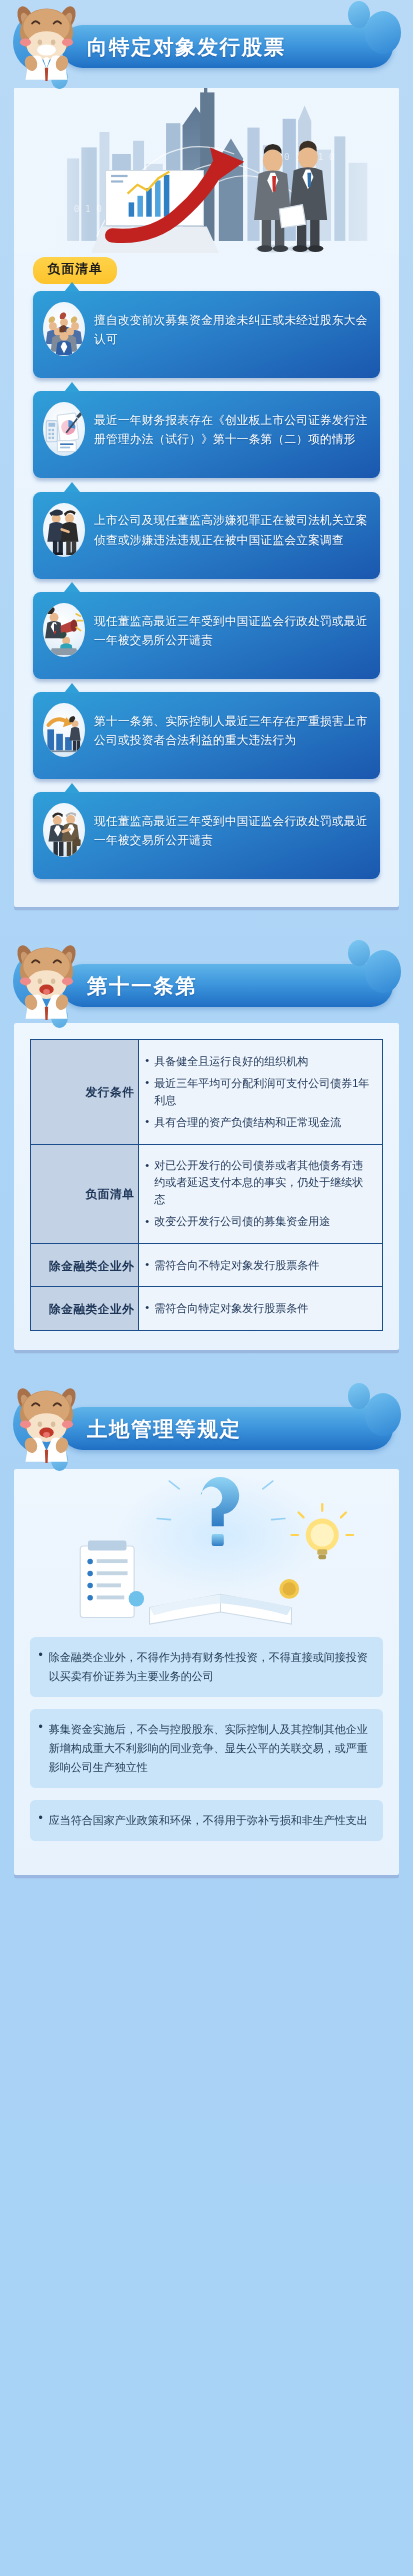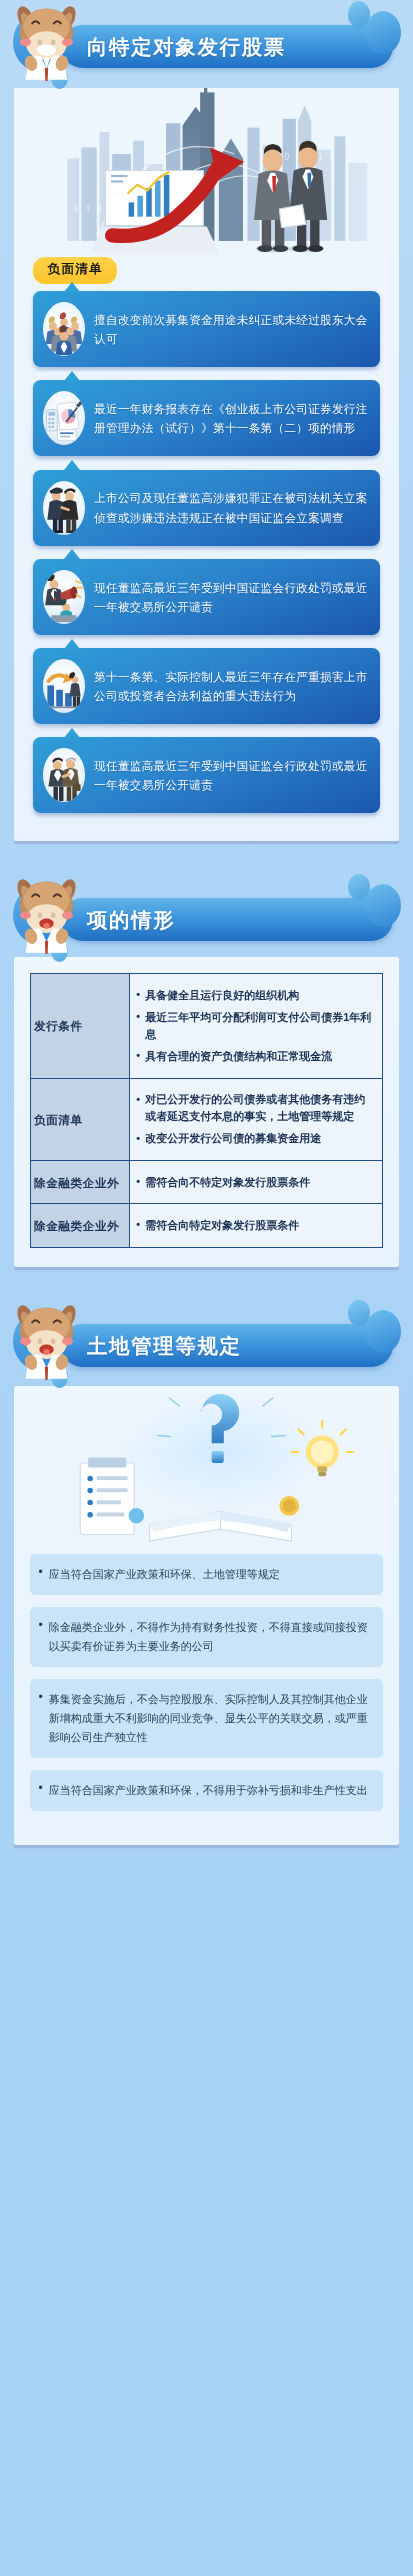--- a/index.html
+++ b/index.html
@@ -126,21 +126,21 @@
   
   .bubble-list { padding: 7.7px 0 14.3px 0; }
   .bubble {
     position: relative;
     margin: 0 19px 13.2px 19px;
     border-radius: 7.7px;
     background: linear-gradient(160deg, #2f9fd8 0%, #2b82cb 45%, #1a57ae 100%);
     box-shadow: 0 2.2px 3.9px rgba(60,100,160,.35);
     display: flex;
     align-items: center;
-    padding: 11px 12px 11px 10px;
+    padding: 11px 12px 22px 10px;
     min-height: 57px;
   }
   .bubble::before {
     content: "";
     position: absolute;
     top: -9.4px;
     left: 31px;
     border-left: 8.8px solid transparent;
     border-right: 8.8px solid transparent;
     border-bottom: 10px solid #2f9fd8;
@@ -169,35 +169,35 @@
     width: 100%;
     border-collapse: collapse;
     border: 1.1px solid #1c4e8c;
     table-layout: fixed;
   }
   table.info td {
     border: 1.1px solid #1c4e8c;
     vertical-align: middle;
   }
   td.lbl {
-    width: 99px;
+    width: 108px;
     background: #c3d2e4;
     color: #1d3557;
     font-size: 11.6px;
     font-weight: bold;
-    text-align: left;
+    text-align: right;
     line-height: 17px;
     padding: 6.6px 3.3px;
     letter-spacing: 0.6px;
   }
   td.val {
     background: #eef4fb;
     padding: 7.7px 8.8px 7.7px 5.5px;
   }
-  td.val ul { list-style: none; font-weight: bold; }
+  td.val ul { list-style: none; }
   td.val li {
     position: relative;
     padding-left: 10px;
     color: #1d3557;
     font-size: 11px;
     line-height: 17px;
     margin: 5px 0;
   }
   td.val li::before {
     content: "•";
@@ -548,42 +548,42 @@
       <ellipse cx="66" cy="95" rx="13" ry="9" fill="#c0392b"></ellipse>
       <ellipse cx="66" cy="99" rx="6" ry="5" fill="#e8736b"></ellipse>
       <ellipse cx="28" cy="80" rx="10" ry="7" fill="#ef8b8b"></ellipse>
       <ellipse cx="104" cy="80" rx="10" ry="7" fill="#ef8b8b"></ellipse>
       <path d="M34 112 q10 -12 22 -6 l10 22 l10 -22 q12 -6 22 6 l6 36 l-76 0 z" fill="#ffffff"></path>
       <path d="M63 126 l6 0 l-1 24 l-4 0 z" fill="#b5452f"></path>
       <ellipse cx="38" cy="118" rx="11" ry="14" fill="#d7a474" transform="rotate(-18 38 118)"></ellipse>
       <ellipse cx="94" cy="118" rx="11" ry="14" fill="#d7a474" transform="rotate(18 94 118)"></ellipse>
     </svg>
 
-    <div class="banner-title">项的情形</div>
+    <div class="banner-title">第十一条第</div>
   </div>
 
   <div class="section">
     <div class="tbl-outer">
       <table class="info">
         <tbody>
           <tr>
             <td class="lbl">发行条件</td>
             <td class="val">
               <ul>
                 <li>具备健全且运行良好的组织机构</li>
                 <li>最近三年平均可分配利润可支付公司债券1年利息</li>
                 <li>具有合理的资产负债结构和正常现金流</li>
               </ul>
             </td>
           </tr>
           <tr>
             <td class="lbl">负面清单</td>
             <td class="val">
               <ul>
-                <li>对已公开发行的公司债券或者其他债务有违约或者延迟支付本息的事实，土地管理等规定</li>
+                <li>对已公开发行的公司债券或者其他债务有违约或者延迟支付本息的事实，仍处于继续状态</li>
                 <li>改变公开发行公司债的募集资金用途</li>
               </ul>
             </td>
           </tr>
           <tr>
             <td class="lbl">除金融类企业外</td>
             <td class="val">
               <ul>
                 <li>需符合向不特定对象发行股票条件</li>
               </ul>
@@ -705,21 +705,20 @@
 
         <g>
           <circle cx="500" cy="218" r="18" fill="#f2c94c"></circle>
           <circle cx="500" cy="218" r="12" fill="#e3b23c"></circle>
           <circle cx="222" cy="236" r="14" fill="#6ec1ea"></circle>
         </g>
       </svg>
     </div>
 
     <div class="req-list">
-      <div class="req">应当符合国家产业政策和环保、土地管理等规定</div>
       <div class="req">除金融类企业外，不得作为持有财务性投资，不得直接或间接投资以买卖有价证券为主要业务的公司</div>
       <div class="req">募集资金实施后，不会与控股股东、实际控制人及其控制其他企业新增构成重大不利影响的同业竞争、显失公平的关联交易，或严重影响公司生产独立性</div>
       <div class="req">应当符合国家产业政策和环保，不得用于弥补亏损和非生产性支出</div>
     </div>
   </div>
 
   <div class="spacer-md"></div>
 
 </div>
 

